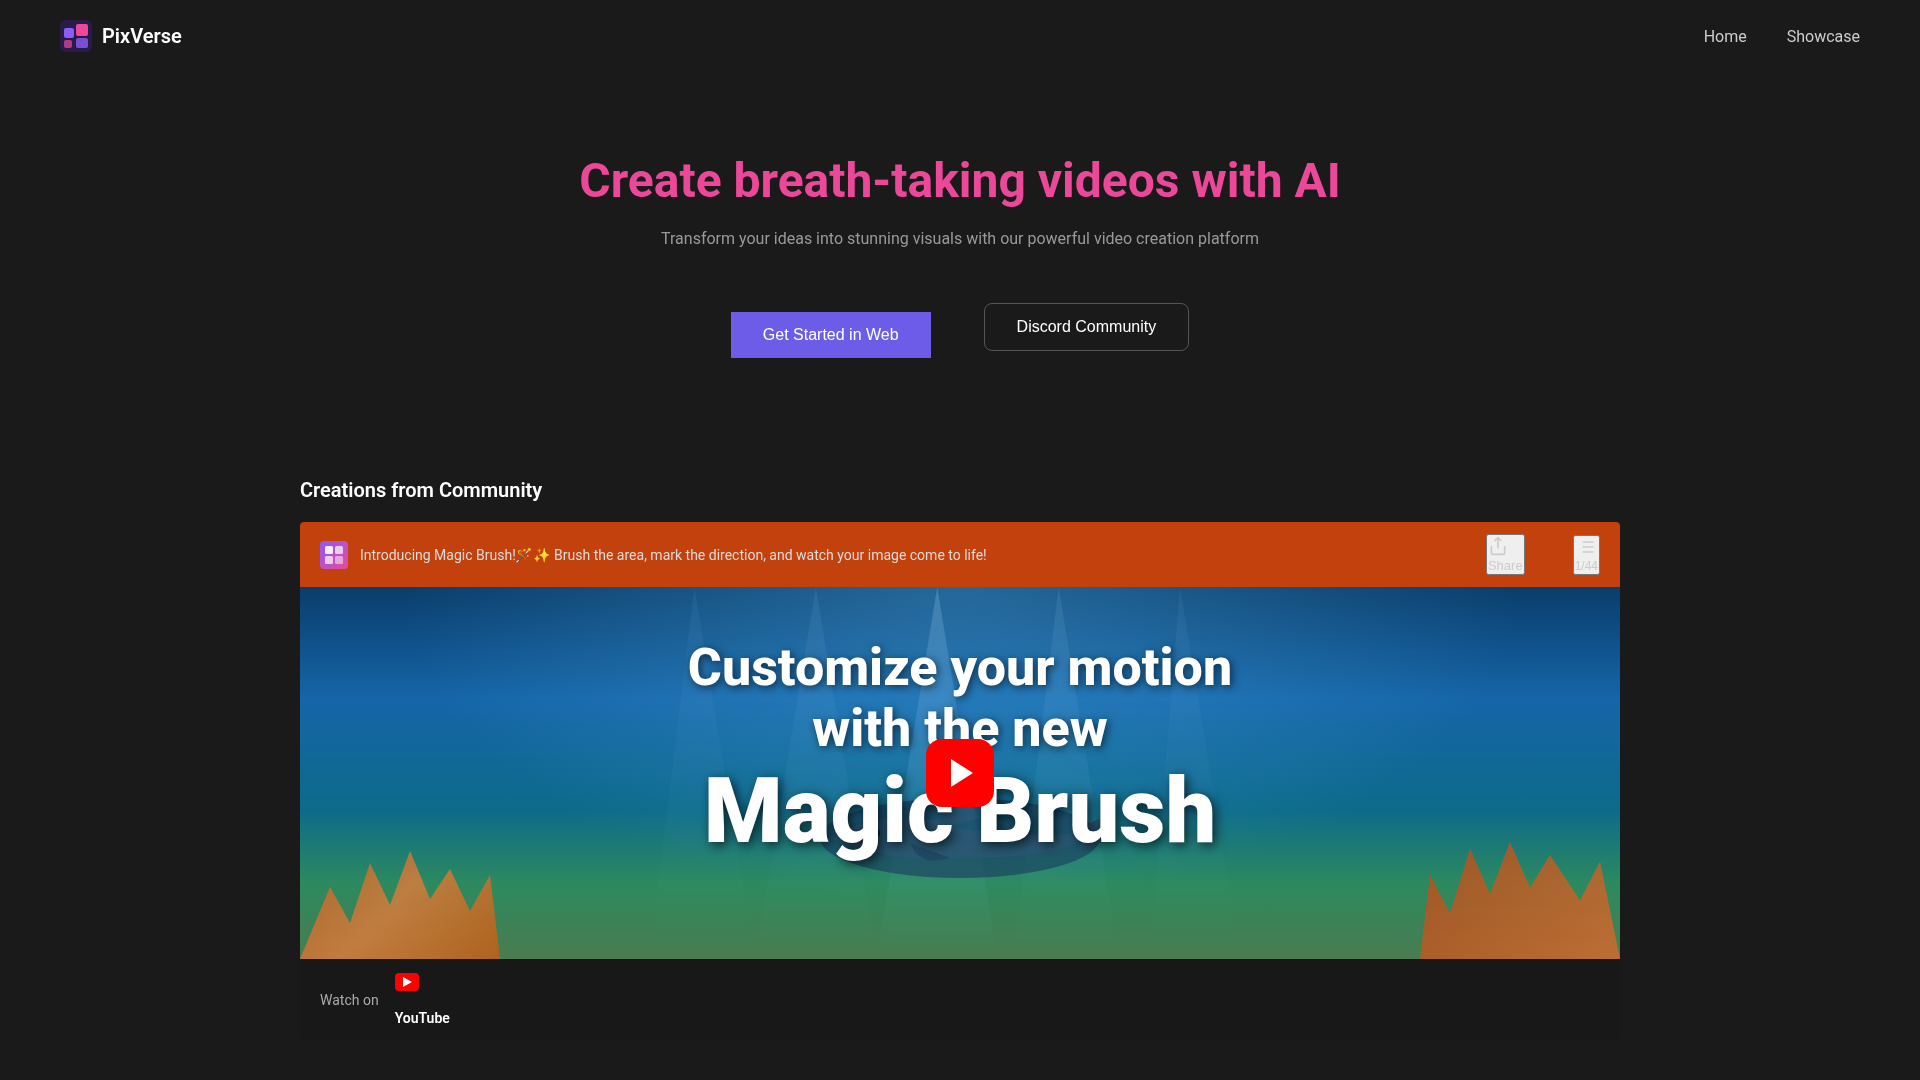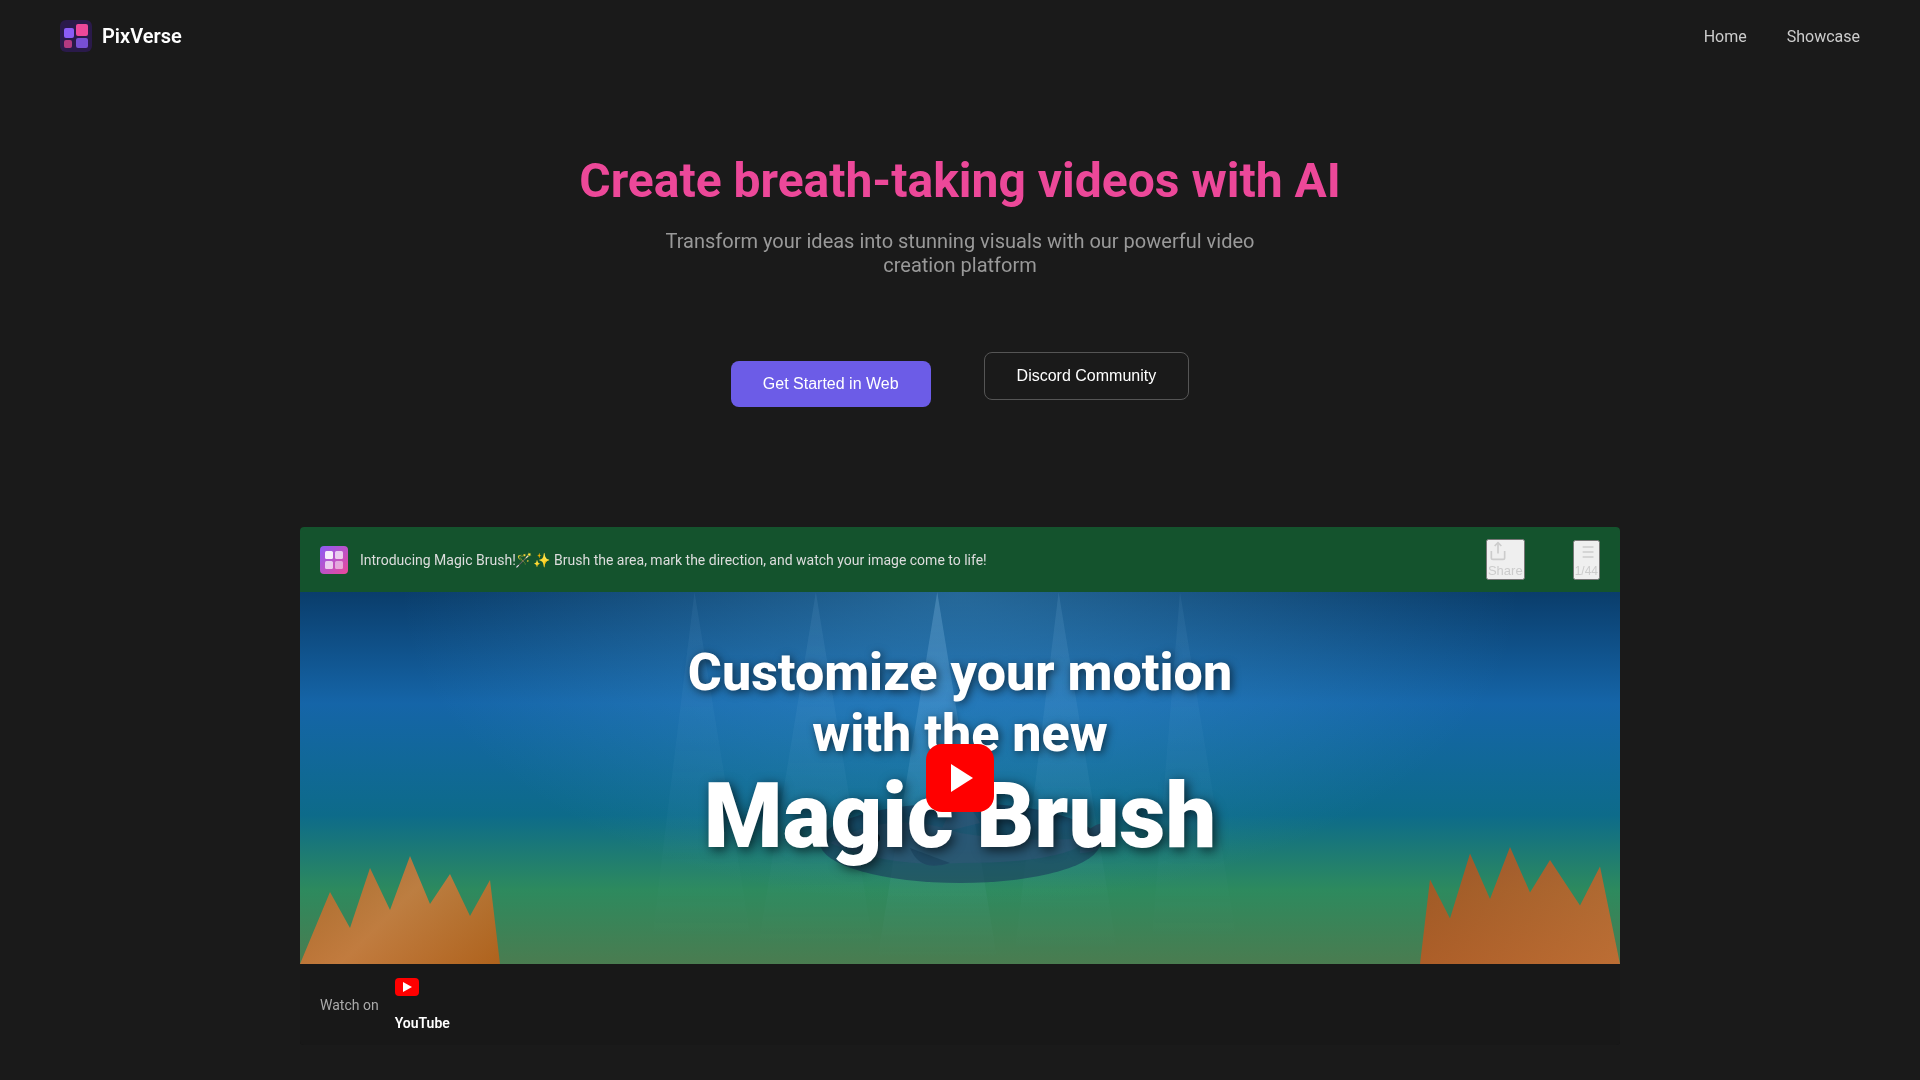--- a/index.html
+++ b/index.html
@@ -69,38 +69,38 @@
 
     .hero-title {
       font-size: 48px;
       font-weight: 700;
       color: #ec4899;
       margin-bottom: 20px;
       max-width: 900px;
     }
 
     .hero-subtitle {
-      font-size: 20px;
+      font-size: 16px;
       color: #999999;
-      margin-bottom: 68px;
+      margin-bottom: 48px;
       max-width: 600px;
     }
 
     .hero-buttons {
       display: flex;
       gap: 16px;
       align-items: center;
     }
 
     .btn-primary {
       background-color: #6c5ce7;
       color: #ffffff;
       border: none;
       padding: 14px 32px;
-      border-radius: 8px;
+      border-radius: 0;
       font-size: 16px;
       font-weight: 500;
       cursor: pointer;
       margin-top: 16px;
     }
 
     .btn-secondary {
       background-color: transparent;
       color: #ffffff;
       border: 1px solid #555555;
@@ -129,21 +129,21 @@
       background-color: #111111;
       border-radius: 4px;
       overflow: hidden;
     }
 
     .video-header {
       display: flex;
       align-items: center;
       justify-content: space-between;
       padding: 12px 20px;
-      background-color: #14532d;
+      background-color: #c2410c;
     }
 
     .video-header-left {
       display: flex;
       align-items: center;
       gap: 12px;
     }
 
     .video-channel-icon {
       width: 28px;
@@ -373,20 +373,21 @@
 <section class="hero">
   <h1 class="hero-title">Create breath-taking videos with AI</h1>
   <p class="hero-subtitle">Transform your ideas into stunning visuals with our powerful video creation platform</p>
   <div class="hero-buttons">
     <button class="btn-primary">Get Started in Web</button>
     <button class="btn-secondary">Discord Community</button>
   </div>
 </section>
 
 <section class="community-section">
+  <h2 class="section-title">Creations from Community</h2>
 
   <div class="video-container">
 
     <div class="video-header">
       <div class="video-header-left">
         <div class="video-channel-icon">
           <svg width="18" height="18" viewBox="0 0 18 18" fill="none">
             <rect width="8" height="8" rx="1.5" fill="#fff" opacity="0.9"></rect>
             <rect x="10" y="0" width="8" height="8" rx="1.5" fill="#fff" opacity="0.7"></rect>
             <rect x="0" y="10" width="8" height="8" rx="1.5" fill="#fff" opacity="0.7"></rect>

